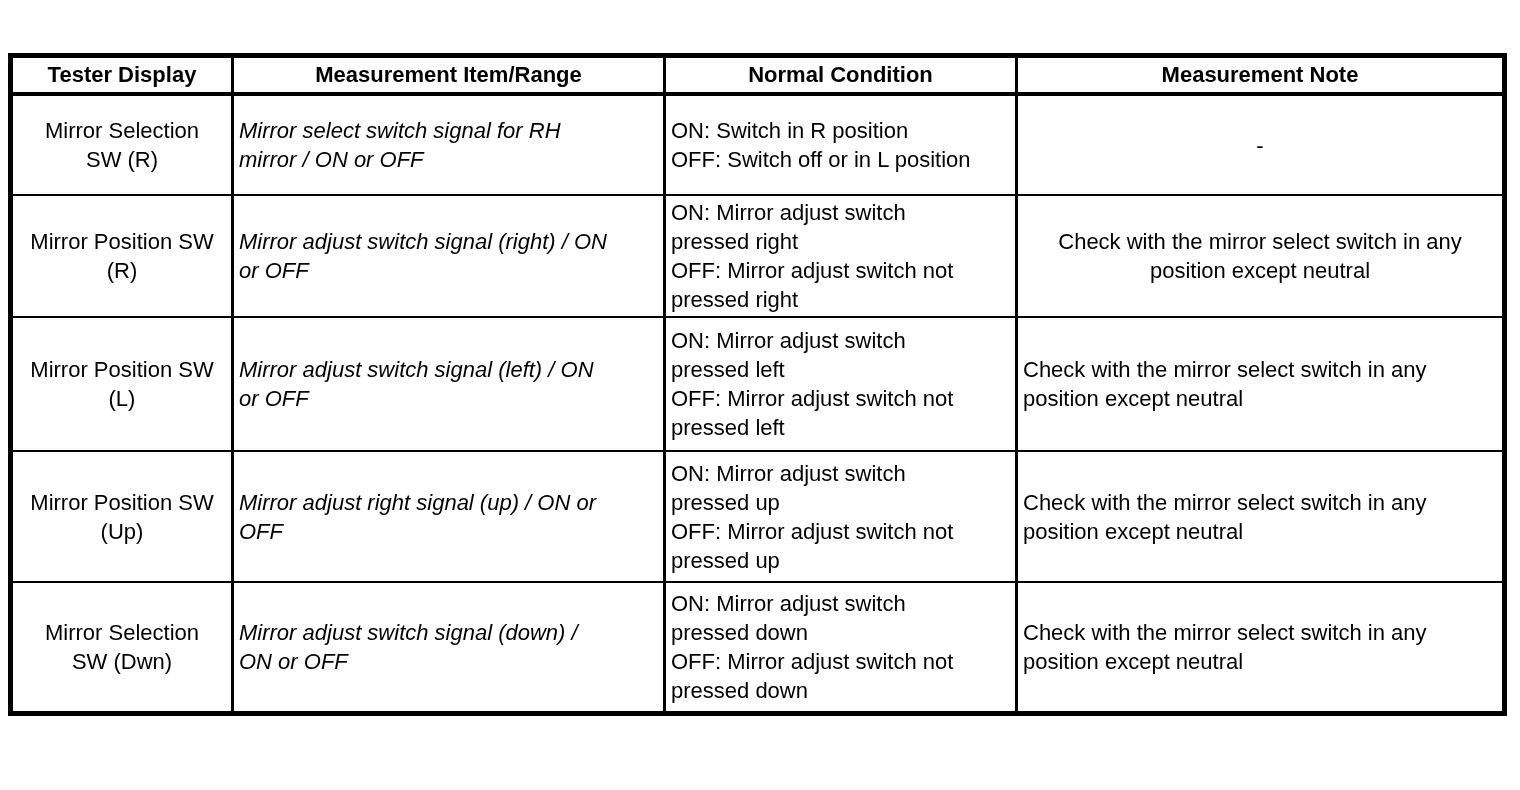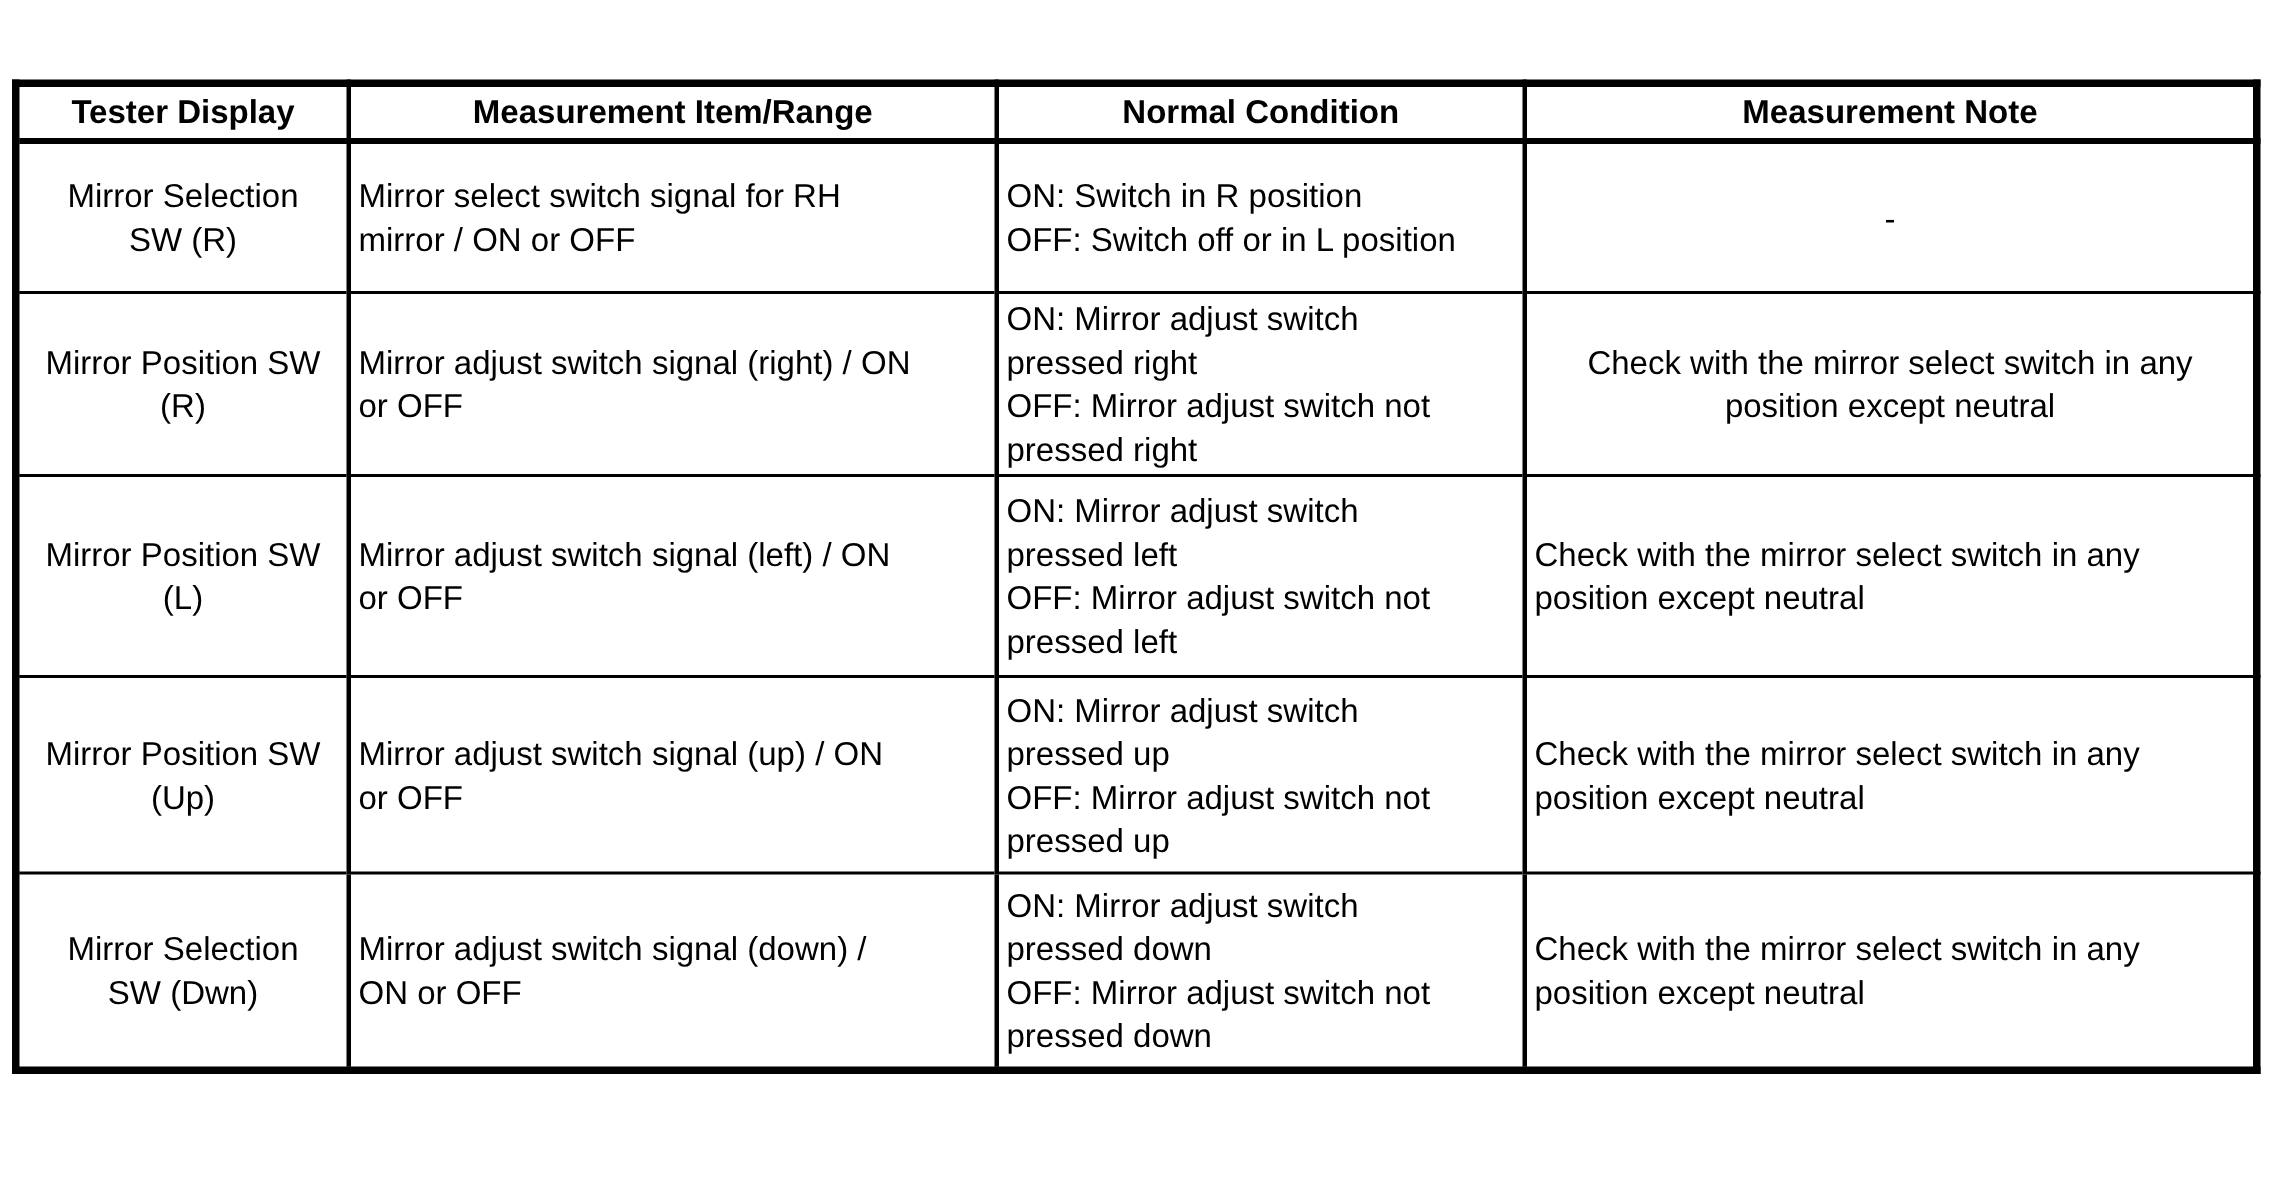--- a/index.html
+++ b/index.html
@@ -47,20 +47,21 @@
     vertical-align: middle;
     padding: 2px 5px;
   }
   td.c-tester {
     text-align: center;
     padding: 2px 13px;
   }
   td.c-meas {
     text-align: left;
     padding: 2px 53px 2px 5px;
+    font-style: italic;
   }
   td.c-norm {
     text-align: left;
     white-space: pre-line;
     padding: 2px 25px 2px 5px;
   }
   td.c-diag {
     text-align: left;
     padding: 2px 5px;
   }
@@ -111,21 +112,21 @@
       </tr>
       <tr>
         <td class="c-tester">Mirror Position SW (L)</td>
         <td class="c-meas">Mirror adjust switch signal (left) / ON or OFF</td>
         <td class="c-norm">ON: Mirror adjust switch pressed left
 OFF: Mirror adjust switch not pressed left</td>
         <td class="c-diag">Check with the mirror select switch in any position except neutral</td>
       </tr>
       <tr>
         <td class="c-tester">Mirror Position SW (Up)</td>
-        <td class="c-meas">Mirror adjust switch signal (up) / ON or OFF</td>
+        <td class="c-meas">Mirror adjust right signal (up) / ON or OFF</td>
         <td class="c-norm">ON: Mirror adjust switch pressed up
 OFF: Mirror adjust switch not pressed up</td>
         <td class="c-diag">Check with the mirror select switch in any position except neutral</td>
       </tr>
       <tr>
         <td class="c-tester">Mirror Selection SW (Dwn)</td>
         <td class="c-meas">Mirror adjust switch signal (down) / ON or OFF</td>
         <td class="c-norm">ON: Mirror adjust switch pressed down
 OFF: Mirror adjust switch not pressed down</td>
         <td class="c-diag">Check with the mirror select switch in any position except neutral</td>

